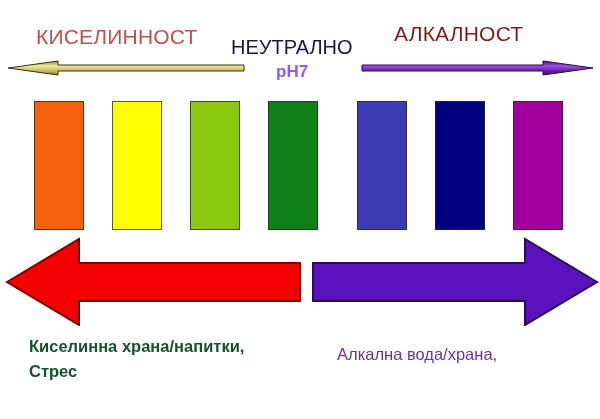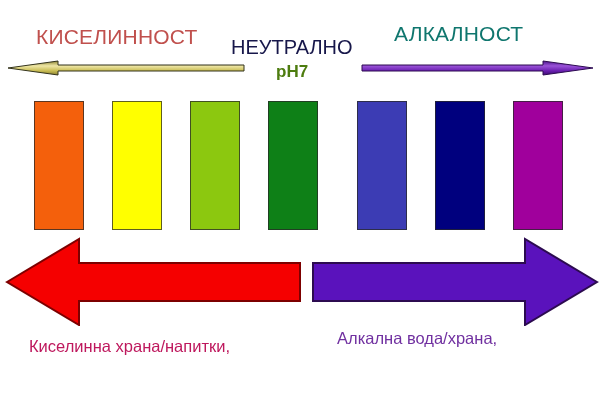--- a/index.html
+++ b/index.html
@@ -94,37 +94,37 @@
     line-height: 25px;
     white-space: nowrap;
   }
   #caption-acid {
     left: 29px;
     top: 334px;
     color: #c0504d;
   }
   #caption-alkaline {
     left: 337px;
-    top: 326px;
+    top: 342px;
     color: #7030a0;
   }
   .caption div { white-space: nowrap; }
 </style>
 </head>
 <body style="background: rgb(255, 255, 255);">
 
 <div id="stage">
 
   <div class="top-label" id="label-acid" style="color: rgb(192, 80, 77);">КИСЕЛИННОСТ</div>
 
   <div id="label-neutral" style="color: rgb(23, 23, 74); text-align: right;">НЕУТРАЛНО</div>
 
-  <div id="label-ph7" style="color: #4d7c0f;">pH7</div>
+  <div id="label-ph7" style="color: #8b5cf6;">pH7</div>
 
-  <div class="top-label" id="label-alkaline" style="color: #0f766e;">АЛКАЛНОСТ</div>
+  <div class="top-label" id="label-alkaline" style="color: #7f1d1d;">АЛКАЛНОСТ</div>
 
   <svg class="thin-arrow" id="thin-arrow-left" width="240" height="22" viewBox="0 0 240 22">
     <defs>
       <linearGradient id="khakiGrad" x1="0" y1="0" x2="0" y2="1">
         <stop offset="0%" stop-color="#8f8733"></stop>
         <stop offset="35%" stop-color="#efe7a6"></stop>
         <stop offset="70%" stop-color="#c9bd54"></stop>
         <stop offset="100%" stop-color="#8a8030"></stop>
       </linearGradient>
     </defs>
@@ -153,21 +153,22 @@
     <div class="ph-bar" style="left: 513px; background: rgb(160, 0, 156);"></div>
   </div>
 
   <svg id="big-arrows" width="600" height="90" viewBox="0 0 600 90">
 
     <polygon points="7,46 79,3 79,27 300,27 300,65 79,65 79,89" fill="#f50000" stroke="#7d0000" stroke-width="2" stroke-linejoin="miter"></polygon>
 
     <polygon points="597,46 525,3 525,27 313,27 313,65 525,65 525,89" fill="#5a12bc" stroke="#2c0b50" stroke-width="2" stroke-linejoin="miter"></polygon>
   </svg>
 
-  <div class="caption" id="caption-acid" style="color: #be185d;">
+  <div class="caption" id="caption-acid" style="color: #14532d; font-weight: bold;">
     <div>Киселинна храна/напитки,</div>
+    <div>Стрес</div>
   </div>
 
   <div class="caption" id="caption-alkaline" style="color: rgb(112, 48, 160);">
     <div>Алкална вода/храна,</div>
   </div>
 
 </div>
 
 </body></html>

